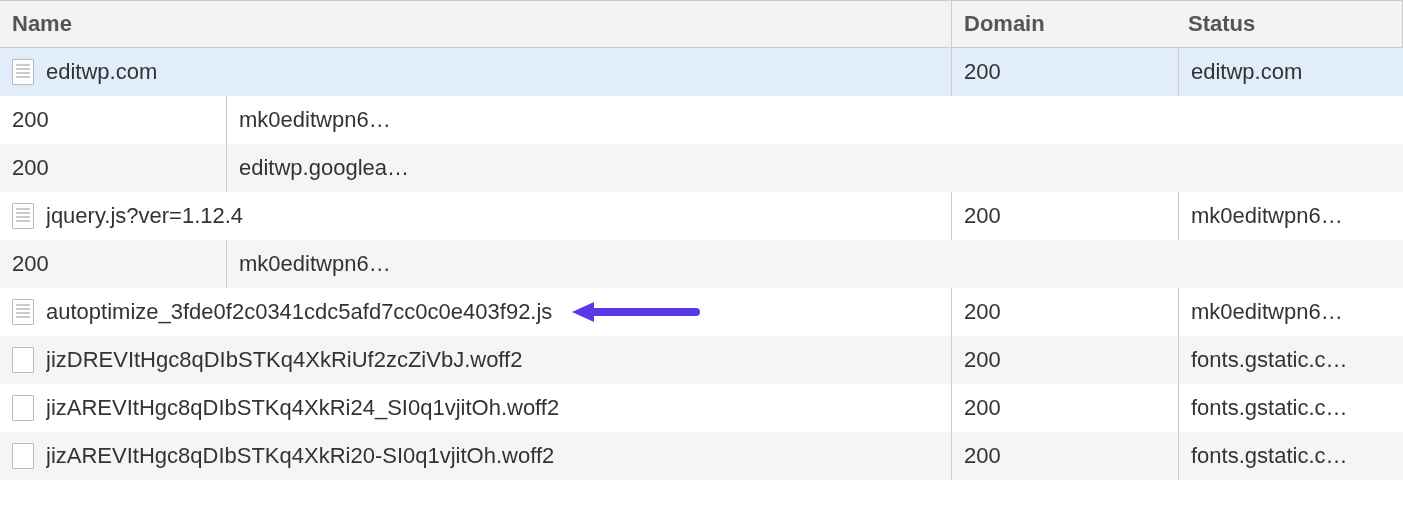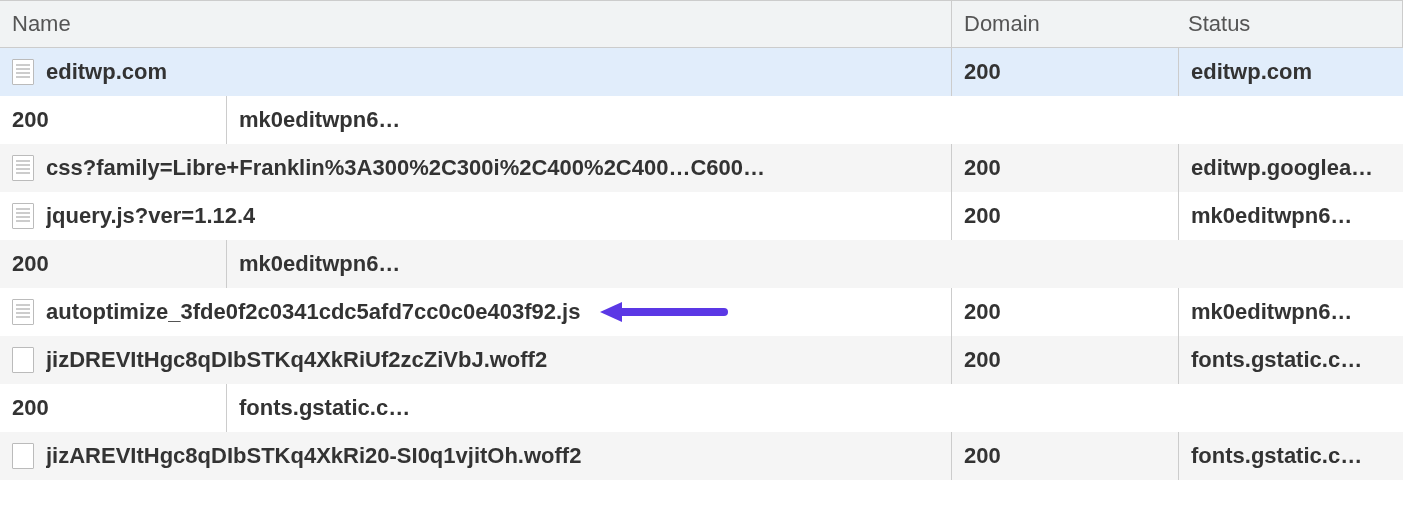--- a/index.html
+++ b/index.html
@@ -13,21 +13,21 @@
     .table { width: 100%; }
     .header-row {
       display: flex;
       background: #f1f3f4;
       border-top: 1px solid #ccc;
       border-bottom: 1px solid #ccc;
     }
     .header-cell {
       padding: 10px 12px;
       color: #555;
-      font-weight: 400;
+      font-weight: 700;
       border-right: 1px solid #ccc;
       white-space: nowrap;
       overflow: hidden;
       text-overflow: ellipsis;
     }
     .row {
       display: flex;
       height: 48px;
       align-items: stretch;
     }
@@ -36,21 +36,20 @@
     .row.selected { background: #e1edfb !important; }
     .cell {
       padding: 0 12px;
       border-right: 1px solid #ccc;
       display: flex;
       align-items: center;
       white-space: nowrap;
       overflow: hidden;
       color: #333;
       position: relative;
-      font-weight: bold;
     }
     .col-name { width: 952px; flex: 0 0 952px; }
     .col-status { width: 227px; flex: 0 0 227px; }
     .col-domain { width: 224px; flex: 0 0 224px; border-right: none; }
     .ellipsis {
       overflow: hidden;
       text-overflow: ellipsis;
       white-space: nowrap;
       max-width: 100%;
     }
@@ -123,24 +122,20 @@
       </div>
       <div class="row">
         <div class="cell col-status">
           <span>200</span>
         </div>
         <div class="cell col-domain">
           <span class="ellipsis">mk0editwpn6…</span>
         </div>
       </div>
       <div class="row">
-        <div class="cell col-name">
-          <span class="file-icon icon-doc"></span>
-          <span class="name-text">css?family=Libre+Franklin%3A300%2C300i%2C400%2C400…C600…</span>
-        </div>
         <div class="cell col-status">
           <span>200</span>
         </div>
         <div class="cell col-domain">
           <span class="ellipsis">editwp.googlea…</span>
         </div>
       </div>
       <div class="row">
         <div class="cell col-name">
           <span class="file-icon icon-doc"></span>
@@ -185,20 +180,24 @@
           <span class="name-text">jizDREVItHgc8qDIbSTKq4XkRiUf2zcZiVbJ.woff2</span>
         </div>
         <div class="cell col-status">
           <span>200</span>
         </div>
         <div class="cell col-domain">
           <span class="ellipsis">fonts.gstatic.c…</span>
         </div>
       </div>
       <div class="row">
+        <div class="cell col-name">
+          <span class="file-icon icon-font"></span>
+          <span class="name-text">jizAREVItHgc8qDIbSTKq4XkRi24_SI0q1vjitOh.woff2</span>
+        </div>
         <div class="cell col-status">
           <span>200</span>
         </div>
         <div class="cell col-domain">
           <span class="ellipsis">fonts.gstatic.c…</span>
         </div>
       </div>
       <div class="row">
         <div class="cell col-name">
           <span class="file-icon icon-font"></span>

